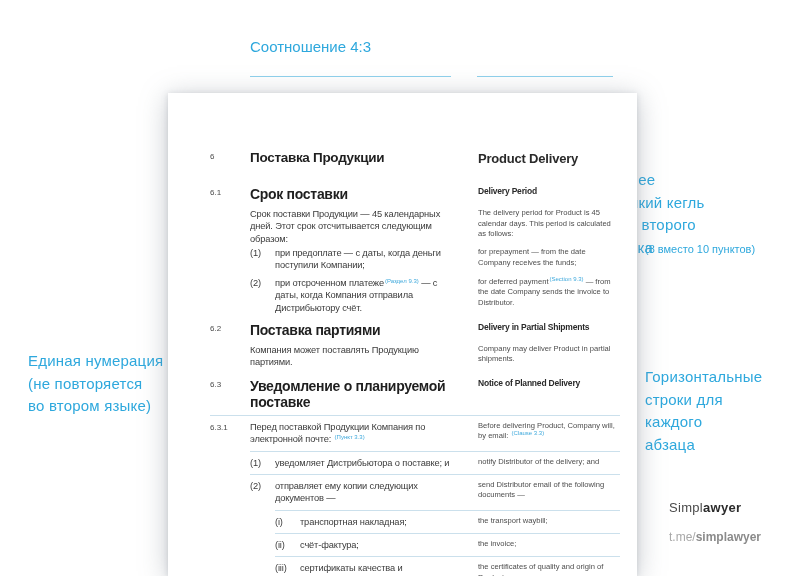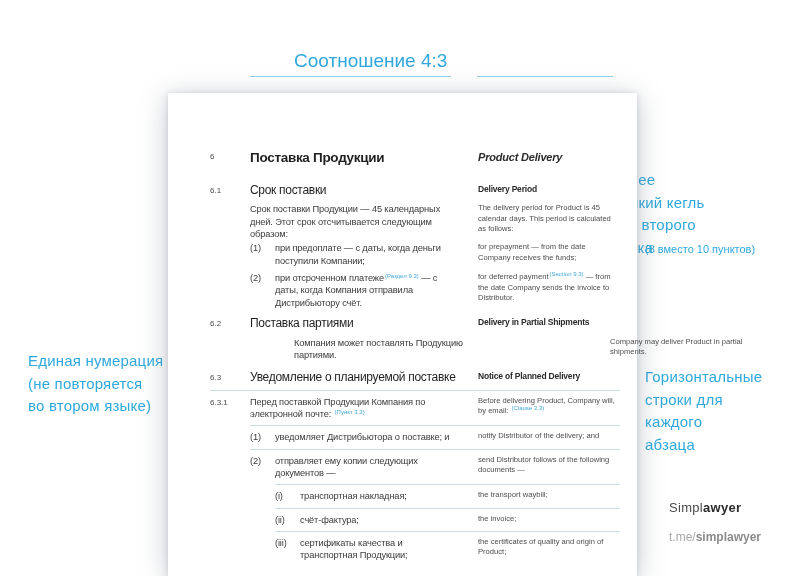--- a/index.html
+++ b/index.html
@@ -6,21 +6,21 @@
   body{
     position:relative;width:800px;height:576px;overflow:hidden;
     background:#ffffff;font-family:"Liberation Sans",sans-serif;
   }
   
   .anno{
     position:absolute;color:#2ea8dd;font-size:15px;line-height:1.5;
     white-space:pre-line;letter-spacing:.2px;
   }
   .anno-note{position:absolute;color:#2ea8dd;font-size:11px;}
-  .ratio-label{position:absolute;left:250px;top:50px;color:#2ea8dd;font-size:19px;margin-left:44px;}
+  .ratio-label{position:absolute;left:250px;top:38px;color:#2ea8dd;font-size:15px;}
   .ruler{position:absolute;top:76px;height:0;border-top:1px solid #8fd0ec;}
   .ruler-ru{left:250px;width:201px;}
   .ruler-en{left:477px;width:136px;}
   .pointer-svg{position:absolute;left:160px;top:355px;}
   
   .logo{position:absolute;left:669px;top:500px;}
   .logo .brand{font-size:13px;color:#4a4a4a;letter-spacing:.3px;}
   .logo .brand b{color:#2b2b2b;}
   .logo .url{font-size:12px;color:#a8a8a8;margin-top:15px;}
   .logo .url b{color:#8b8b8b;}
@@ -29,35 +29,35 @@
     position:absolute;left:168px;top:93px;width:469px;height:483px;
     background:#ffffff;box-sizing:border-box;
     padding:57px 17px 0 42px;
     box-shadow:0 4px 26px rgba(110,120,132,.40), 0 1px 6px rgba(110,120,132,.25);
   }
   .drow{display:grid;grid-template-columns:40px 210px 18px 140px;}
   .num{font-size:8px;color:#4a4a4a;padding-top:2px;}
   .ru{font-size:9.3px;color:#3b3b3b;line-height:1.33;letter-spacing:-.15px;}
   .en{font-size:7.6px;color:#4d4d4d;line-height:1.38;}
   .h1 .ru{font-size:13.5px;font-weight:bold;color:#1f1f1f;letter-spacing:-.3px;line-height:1.15;}
-  .h1 .en{font-size:11px;font-weight:bold;color:#2a2a2a;letter-spacing:-.2px;font-style:italic;}
-  .h2 .ru{font-size:12px;font-weight:normal;color:#1f1f1f;letter-spacing:-.3px;line-height:1.15;}
+  .h1 .en{font-size:13px;font-weight:bold;color:#2a2a2a;letter-spacing:-.2px;}
+  .h2 .ru{font-size:14px;font-weight:bold;color:#1f1f1f;letter-spacing:-.3px;line-height:1.15;}
   .h2 .en{font-size:8.5px;font-weight:bold;color:#2a2a2a;letter-spacing:-.2px;}
   .cell-flex{display:flex;}
   .lbl{flex:none;width:25px;}
   .subind{padding-left:25px;}
   .it{}
   .supref{font-size:6px;color:#3fa9dc;position:relative;top:-3px;letter-spacing:0;margin-left:1px;}
   .rule{height:0;border-top:1px solid #cbe0ec;margin-top:5px;}
   .rule.ind0{margin-left:0;}
   .rule.ind40{margin-left:40px;}
   .rule.ind65{margin-left:65px;}
   .mt5{margin-top:5px;}
   .mb18{margin-bottom:18px;} .mb6{margin-bottom:6px;} .mb2{margin-bottom:2px;}
-  .mb5{margin-bottom:5px;} .mb8{margin-bottom:8px;} .mb9{margin-bottom:9px;gap:44px;}
+  .mb5{margin-bottom:5px;} .mb8{margin-bottom:8px;} .mb9{margin-bottom:9px;}
 </style>
 </head>
 <body>
 
 <div class="ratio-label">Соотношение 4:3</div>
 <div class="ruler ruler-ru"></div>
 <div class="ruler ruler-en"></div>
 
 <div class="anno" style="left:611px;top:147px;margin-top:22px;">Более
 мелкий кегль
@@ -167,21 +167,21 @@
   </div>
   <div class="rule ind40"></div>
 
   <div class="drow mt5">
     <div class="num"></div>
     <div class="ru cell-flex">
       <span class="lbl">(2)</span>
       <span>отправляет ему копии следующих документов —</span>
     </div>
     <div></div>
-    <div class="en">send Distributor follows of the following documents —</div>
+    <div class="en">send Distributor email of the following documents —</div>
   </div>
   <div class="rule ind65"></div>
 
   <div class="drow mt5">
     <div class="num"></div>
     <div class="ru cell-flex subind">
       <span class="lbl">(i)</span>
       <span>транспортная накладная;</span>
     </div>
     <div></div>

